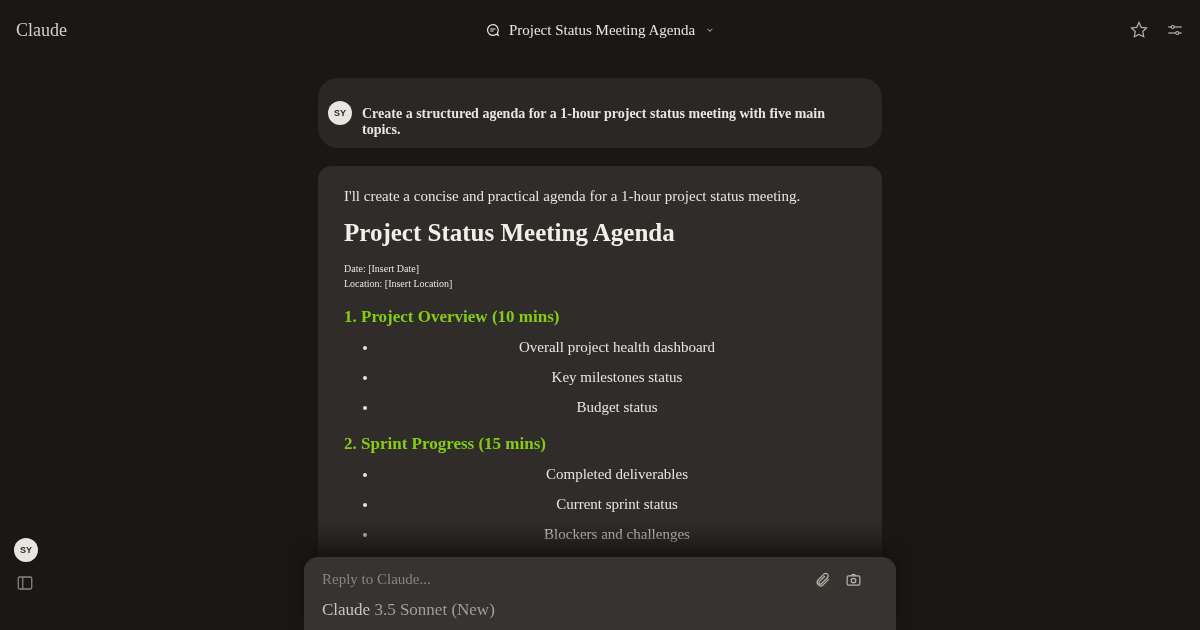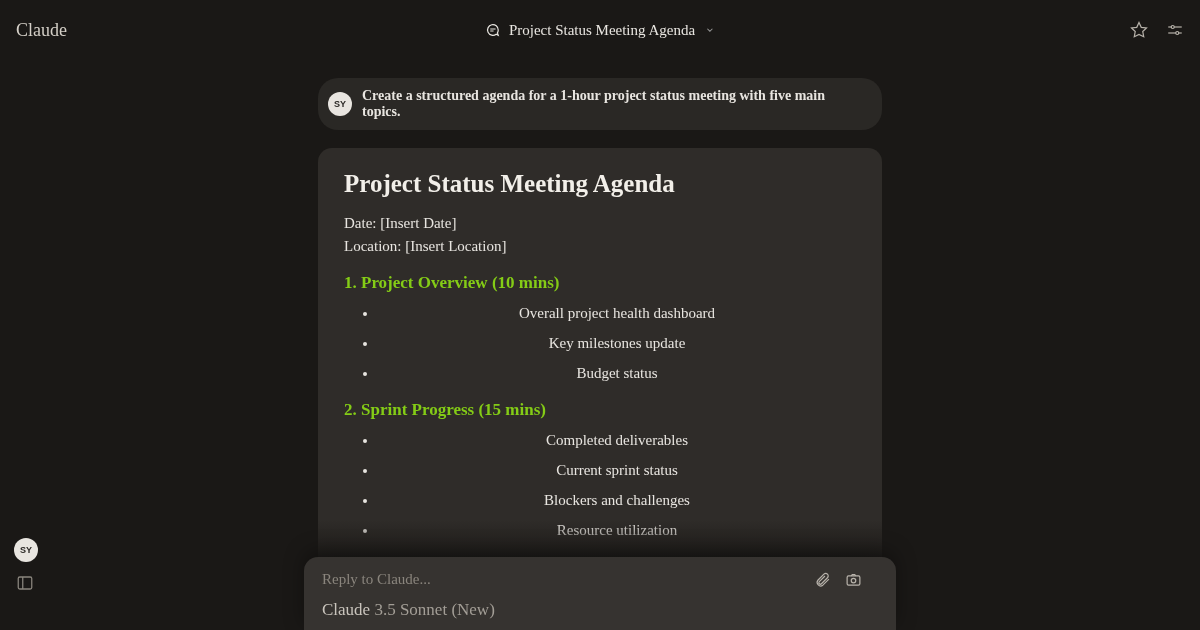--- a/index.html
+++ b/index.html
@@ -74,40 +74,41 @@
     display: flex;
     align-items: center;
     justify-content: center;
     font-family: -apple-system, Helvetica, Arial, sans-serif;
     flex-shrink: 0;
   }
   .user-msg-text {
     font-size: 14px;
     font-weight: 600;
     color: #e8e5e0;
+    margin-top: 18px;
   }
 
   .assistant-msg {
     background: #2f2c29;
     border-radius: 14px;
     padding: 22px 26px 30px 26px;
     color: #e8e5e0;
   }
   .intro {
     font-size: 15px;
     margin-bottom: 14px;
   }
   .h1 {
     font-size: 25px;
     font-weight: 700;
     margin-bottom: 14px;
     color: #f2efe9;
   }
   .meta-line {
-    font-size: 15px;
+    font-size: 10px;
     line-height: 1.5;
   }
   .meta-block { margin-bottom: 16px; }
   .h2 {
     font-size: 17px;
     font-weight: 700;
     margin-top: 16px;
     margin-bottom: 10px;
     color: #84cc16;
   }
@@ -227,30 +228,31 @@
 </div>
 
 <div class="content">
 
   <div class="user-msg">
     <div class="avatar">SY</div>
     <div class="user-msg-text">Create a structured agenda for a 1-hour project status meeting with five main topics.</div>
   </div>
 
   <div class="assistant-msg">
+    <p class="intro">I'll create a concise and practical agenda for a 1-hour project status meeting.</p>
     <h1 class="h1">Project Status Meeting Agenda</h1>
     <div class="meta-block">
       <p class="meta-line">Date: [Insert Date]</p>
       <p class="meta-line">Location: [Insert Location]</p>
     </div>
 
     <h2 class="h2">1. Project Overview (10 mins)</h2>
     <ul>
       <li>Overall project health dashboard</li>
-      <li>Key milestones update</li>
+      <li>Key milestones status</li>
       <li>Budget status</li>
     </ul>
 
     <h2 class="h2">2. Sprint Progress (15 mins)</h2>
     <ul>
       <li>Completed deliverables</li>
       <li>Current sprint status</li>
       <li>Blockers and challenges</li>
       <li>Resource utilization</li>
     </ul>

